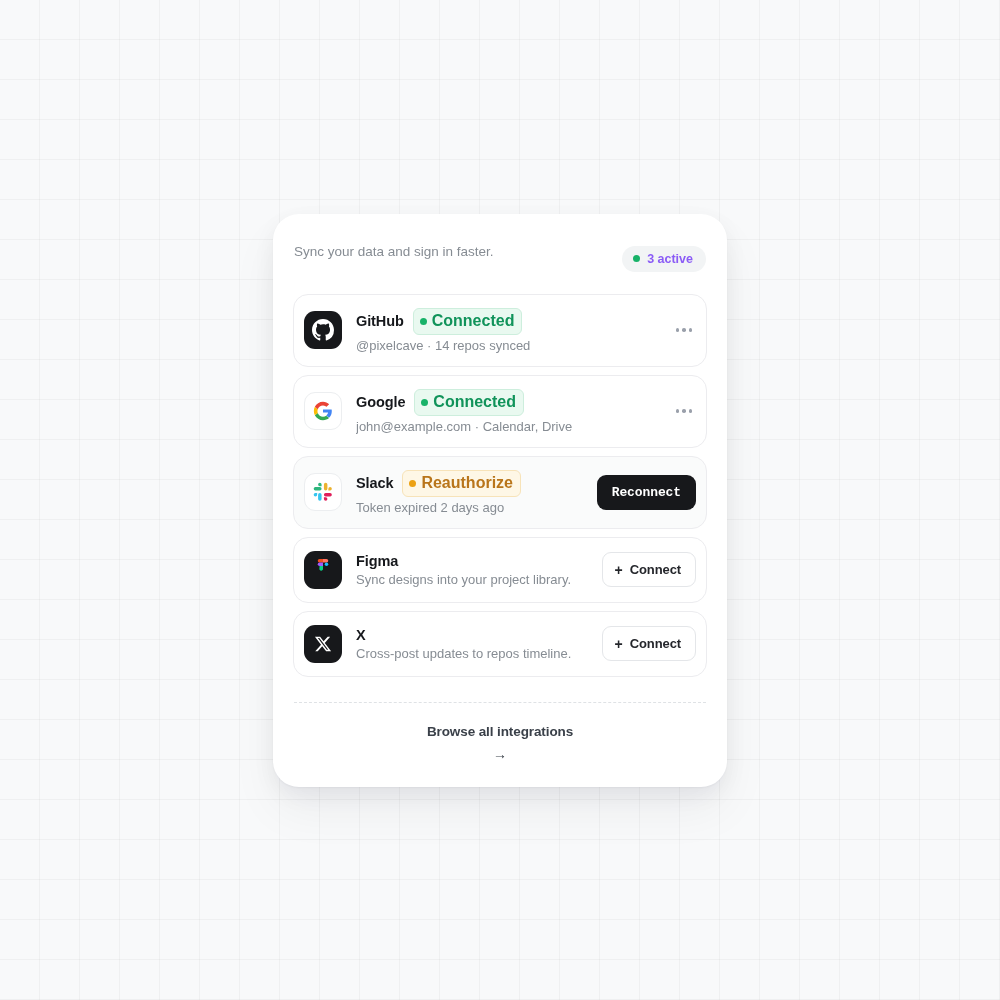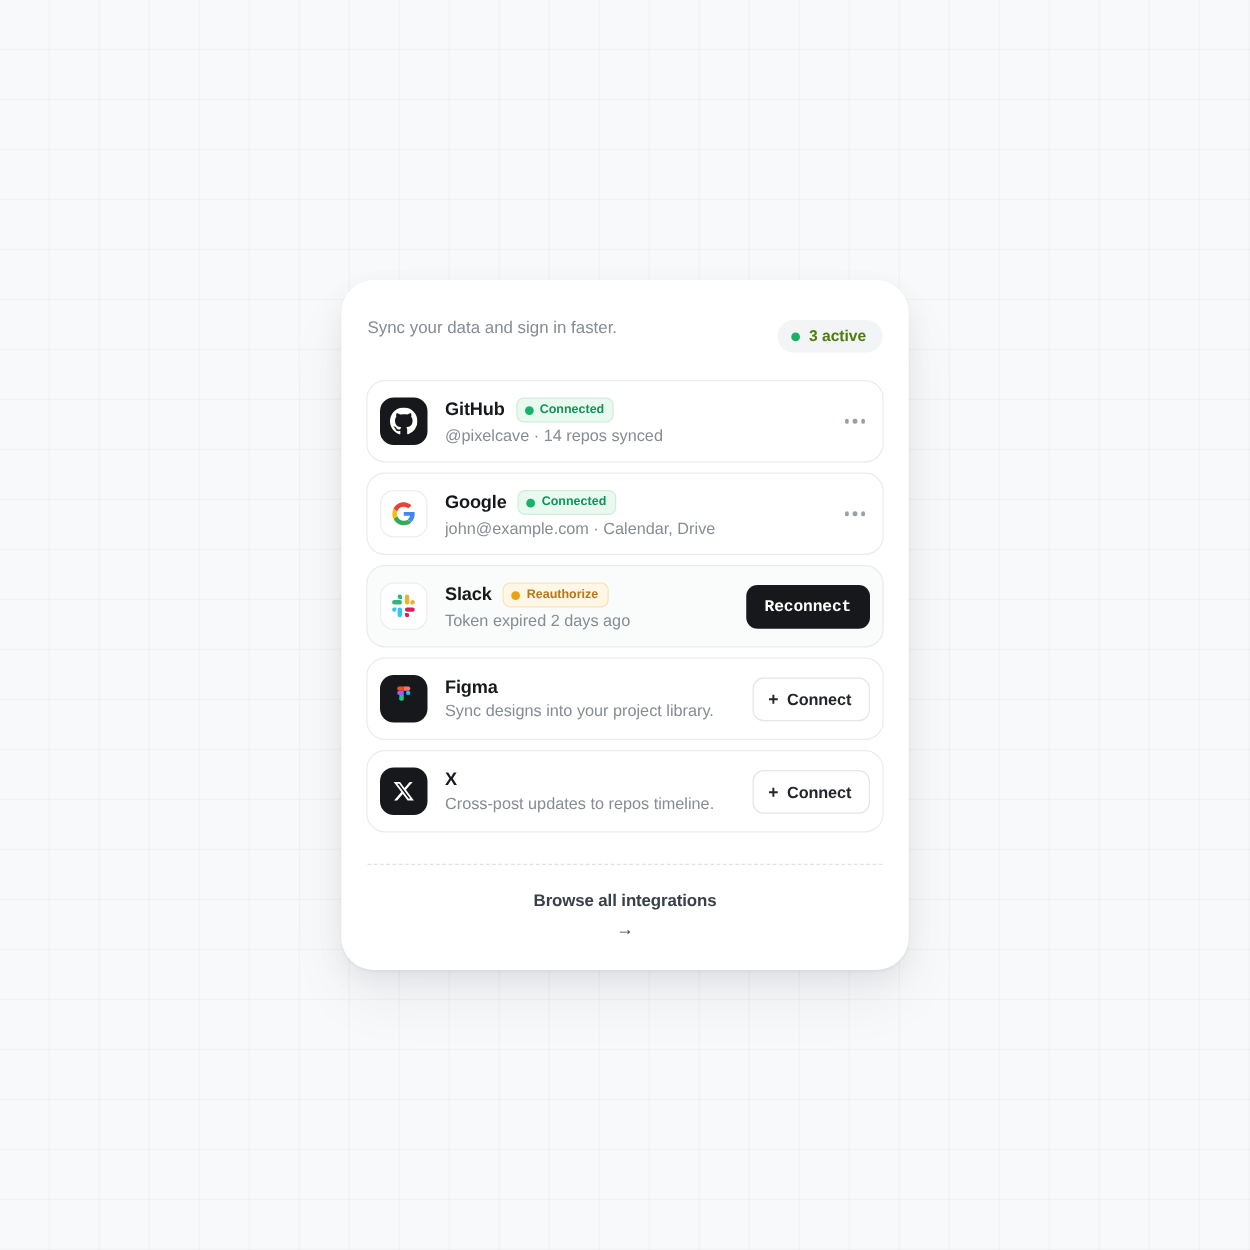--- a/index.html
+++ b/index.html
@@ -62,21 +62,21 @@
 
   .active-pill {
     display: inline-flex;
     align-items: center;
     gap: 7px;
     background: #f2f4f5;
     border-radius: 999px;
     padding: 6px 13px 6px 11px;
     font-size: 12.5px;
     font-weight: bold;
-    color: #4d7c0f;
+    color: #8b5cf6;
     white-space: nowrap;
     margin-top: 2px;
   }
 
   .dot { width: 7px; height: 7px; border-radius: 50%; display: inline-block; flex: none; }
   .dot-green { background: #17b268; }
   .dot-amber { background: #eca112; }
 
   
   .rows { margin-top: 22px; display: flex; flex-direction: column; gap: 8px; }
@@ -111,21 +111,21 @@
     font-size: 14.5px;
     font-weight: bold;
     color: #16181c;
     letter-spacing: -0.1px;
   }
 
   .badge {
     display: inline-flex;
     align-items: center;
     gap: 5px;
-    font-size: 10px;
+    font-size: 16px;
     font-weight: bold;
     padding: 2.5px 7px 2.5px 6px;
     border-radius: 6px;
     white-space: nowrap;
     line-height: 1.25;
   }
   .badge-green { background: #e9f9f0; color: #10935a; border: 1px solid #cdeedd; }
   .badge-amber { background: #fef7e6; color: #b9751a; border: 1px solid #f7e3b9; }
 
   .row-meta { font-size: 13px; color: #868c93; white-space: nowrap; overflow: hidden; text-overflow: ellipsis; }

